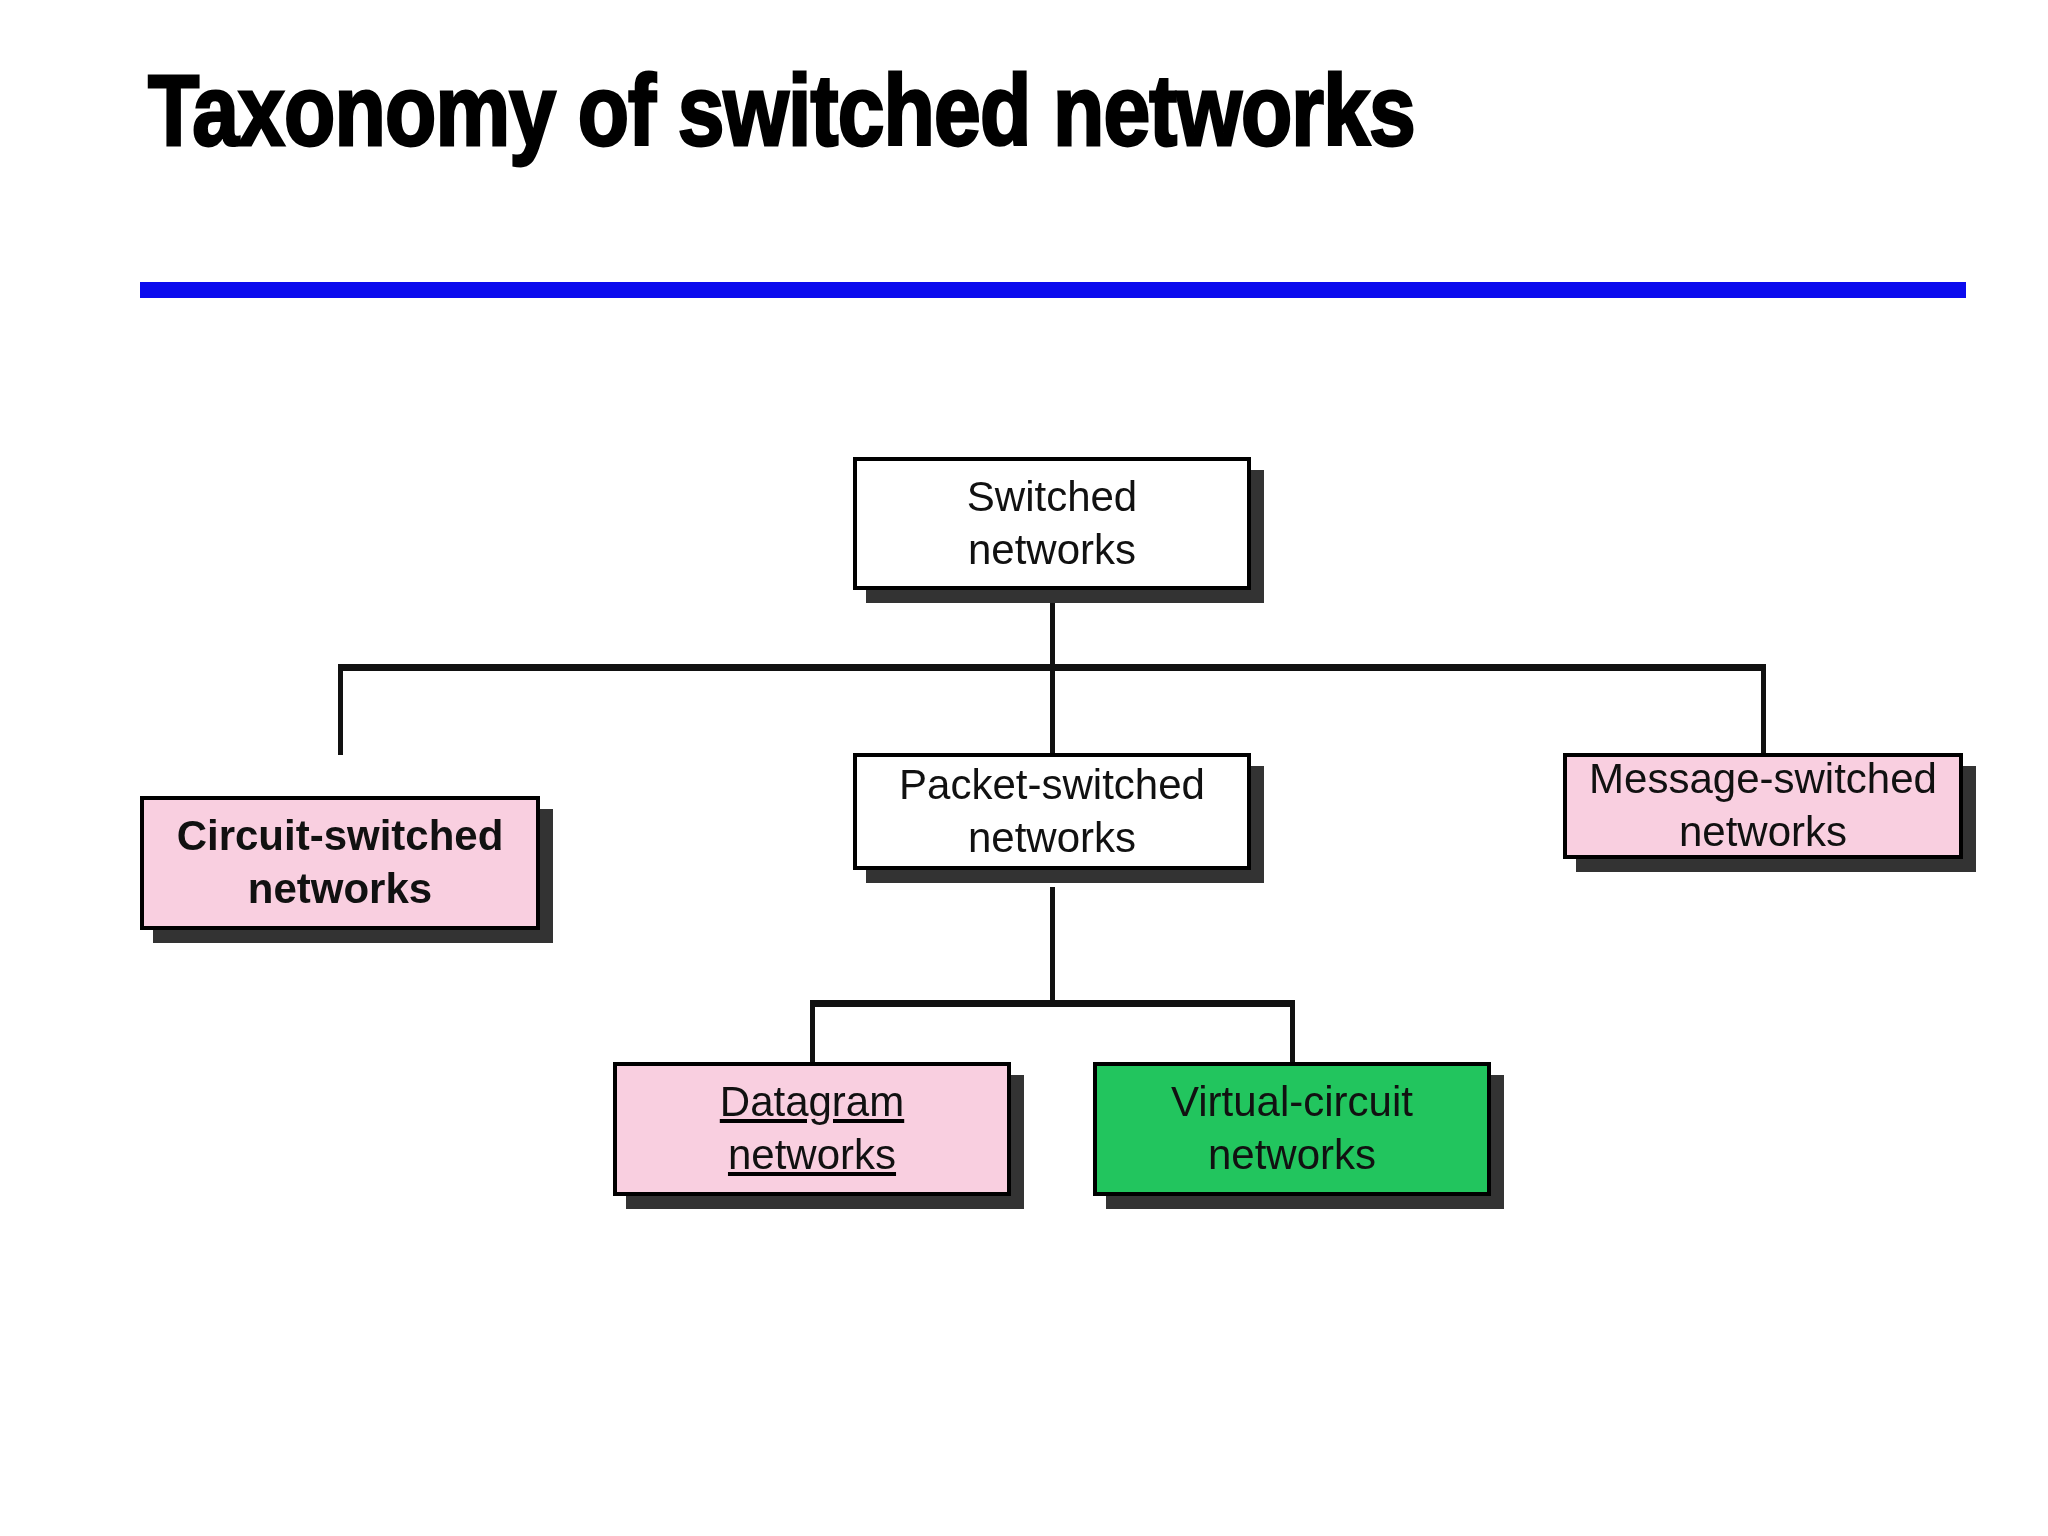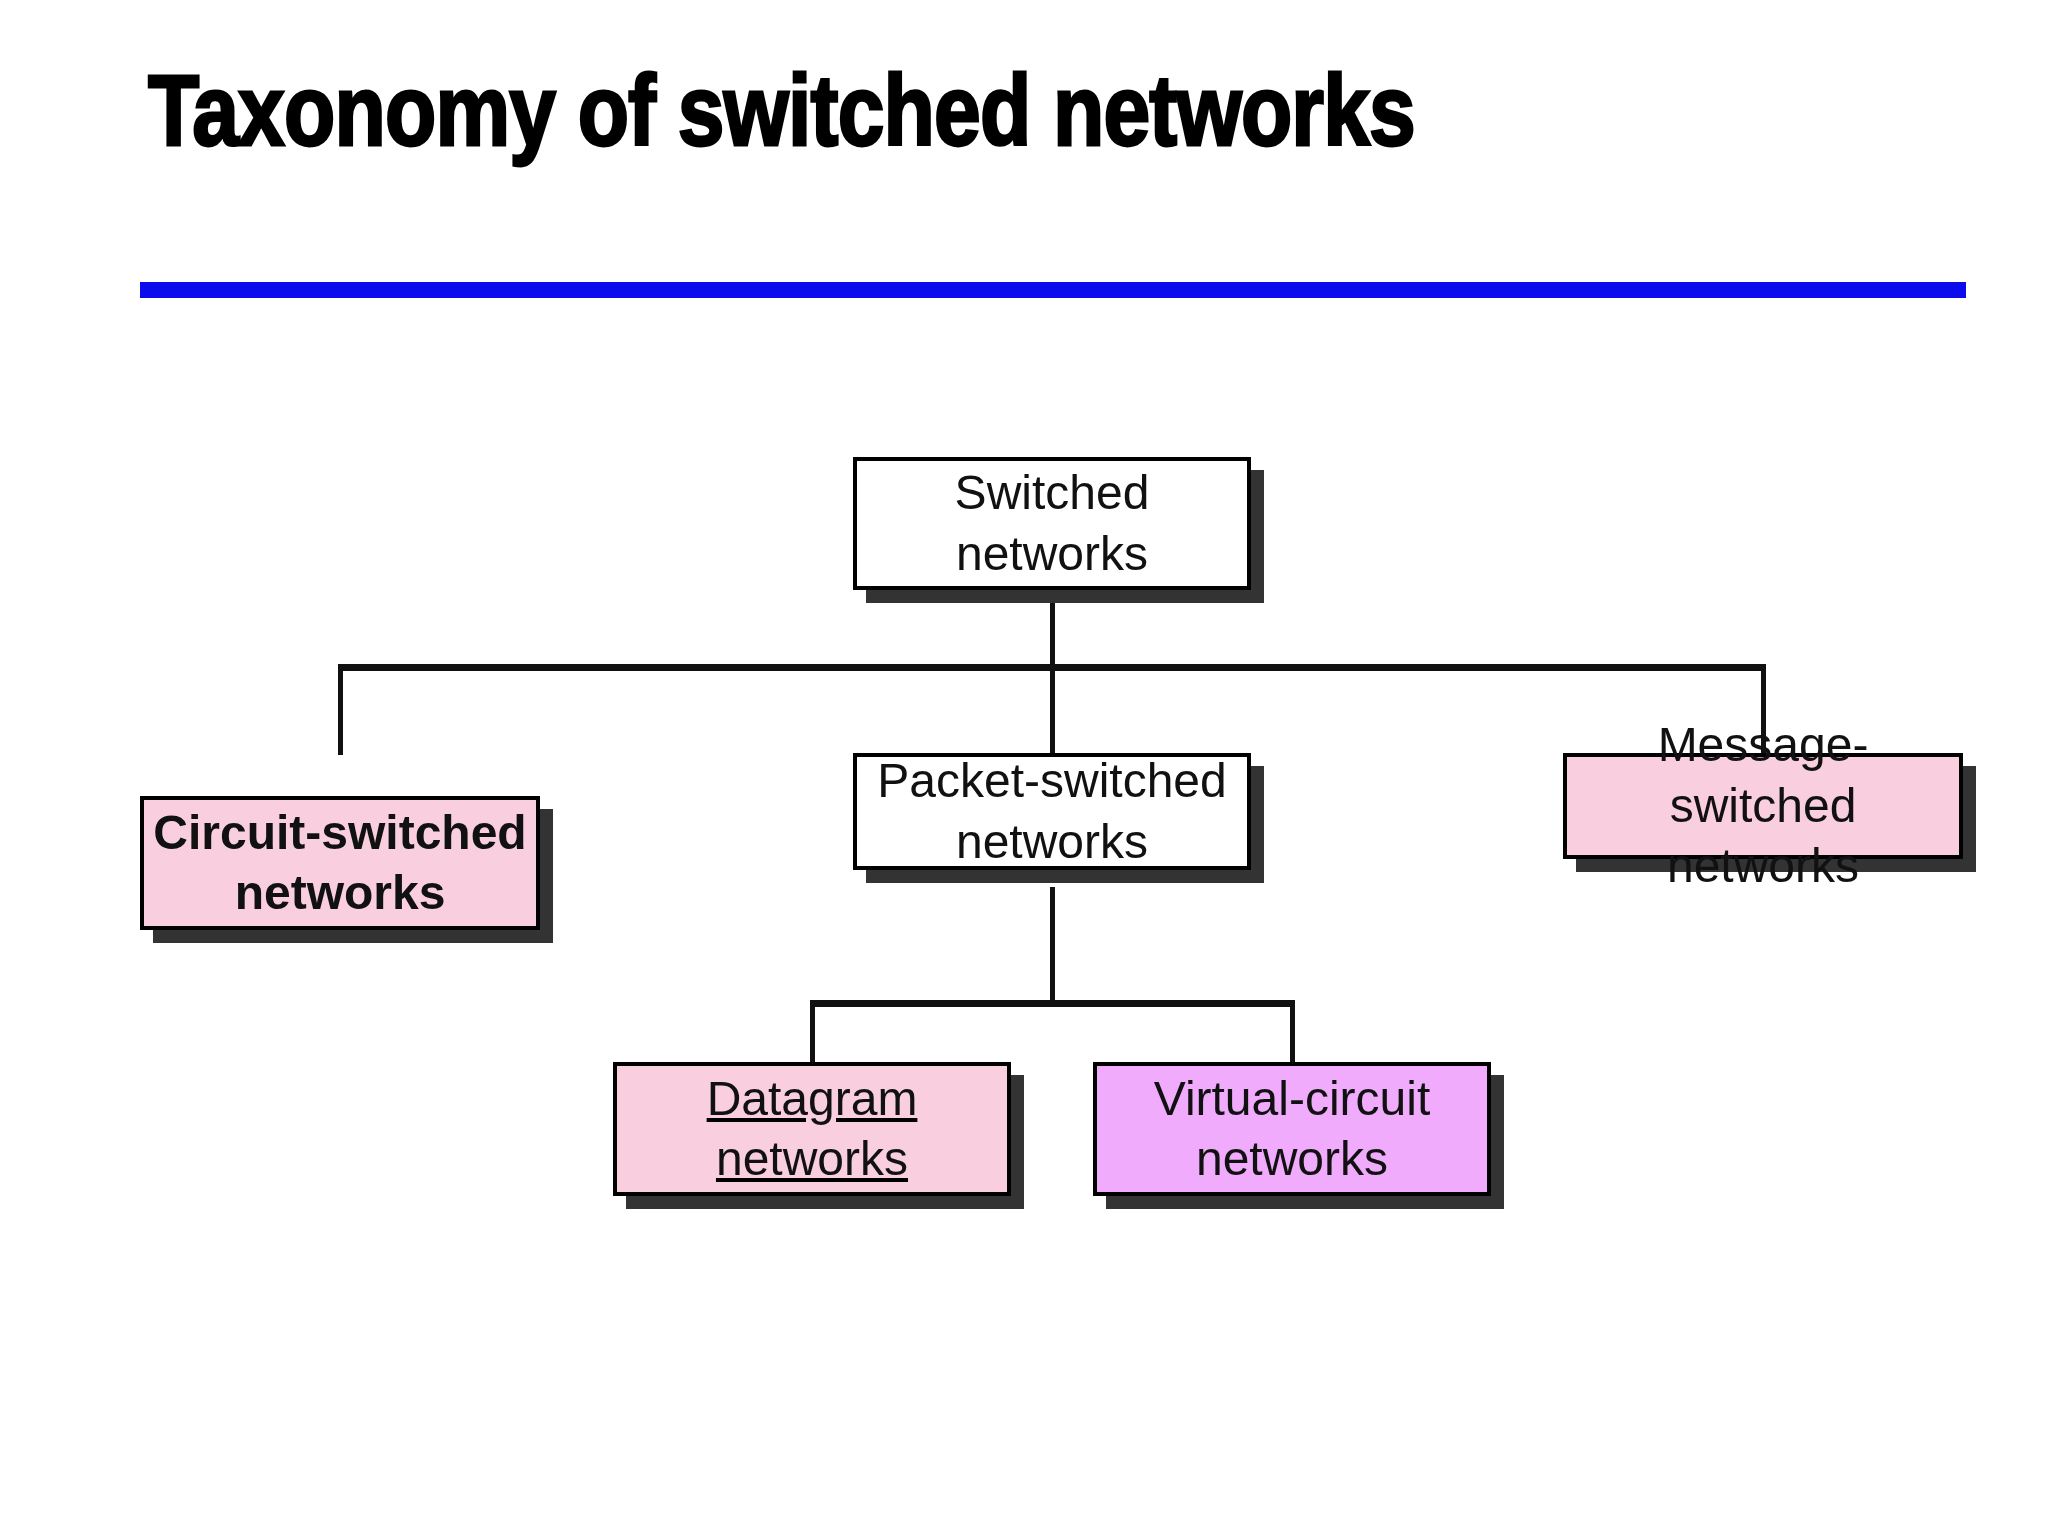--- a/index.html
+++ b/index.html
@@ -43,21 +43,21 @@
     box-sizing: border-box;
     border: 4px solid #000000;
     box-shadow: 13px 13px 0 #333333;
     display: flex;
     align-items: center;
     justify-content: center;
     text-align: center;
     background: #ffffff;
   }
   .node-label {
-    font-size: 48px;
+    font-size: 42px;
     line-height: 1.26;
     color: #111111;
     white-space: pre-line;
   }
   .node-root     { left: 815px;  top: 457px;  width: 398px; height: 133px; }
   .node-circuit  { left: 102px;  top: 796px;  width: 400px; height: 134px; font-weight: bold; }
   .node-packet   { left: 815px;  top: 753px;  width: 398px; height: 117px; }
   .node-message  { left: 1525px; top: 753px;  width: 400px; height: 106px; }
   .node-datagram { left: 575px;  top: 1062px; width: 398px; height: 134px; text-decoration: underline; }
   .node-virtual  { left: 1055px; top: 1062px; width: 398px; height: 134px; }
@@ -113,18 +113,18 @@
   <div class="node node-message" style="background-color: rgb(249, 207, 224);">
     <span class="node-label">Message-switched
 networks</span>
   </div>
 
   <div class="node node-datagram" style="background-color: rgb(249, 207, 224);">
     <span class="node-label">Datagram
 networks</span>
   </div>
 
-  <div class="node node-virtual" style="background-color: #f0abfc;">
+  <div class="node node-virtual" style="background-color: #22c55e;">
     <span class="node-label">Virtual-circuit
 networks</span>
   </div>
 
 </div>
 
 </body></html>

